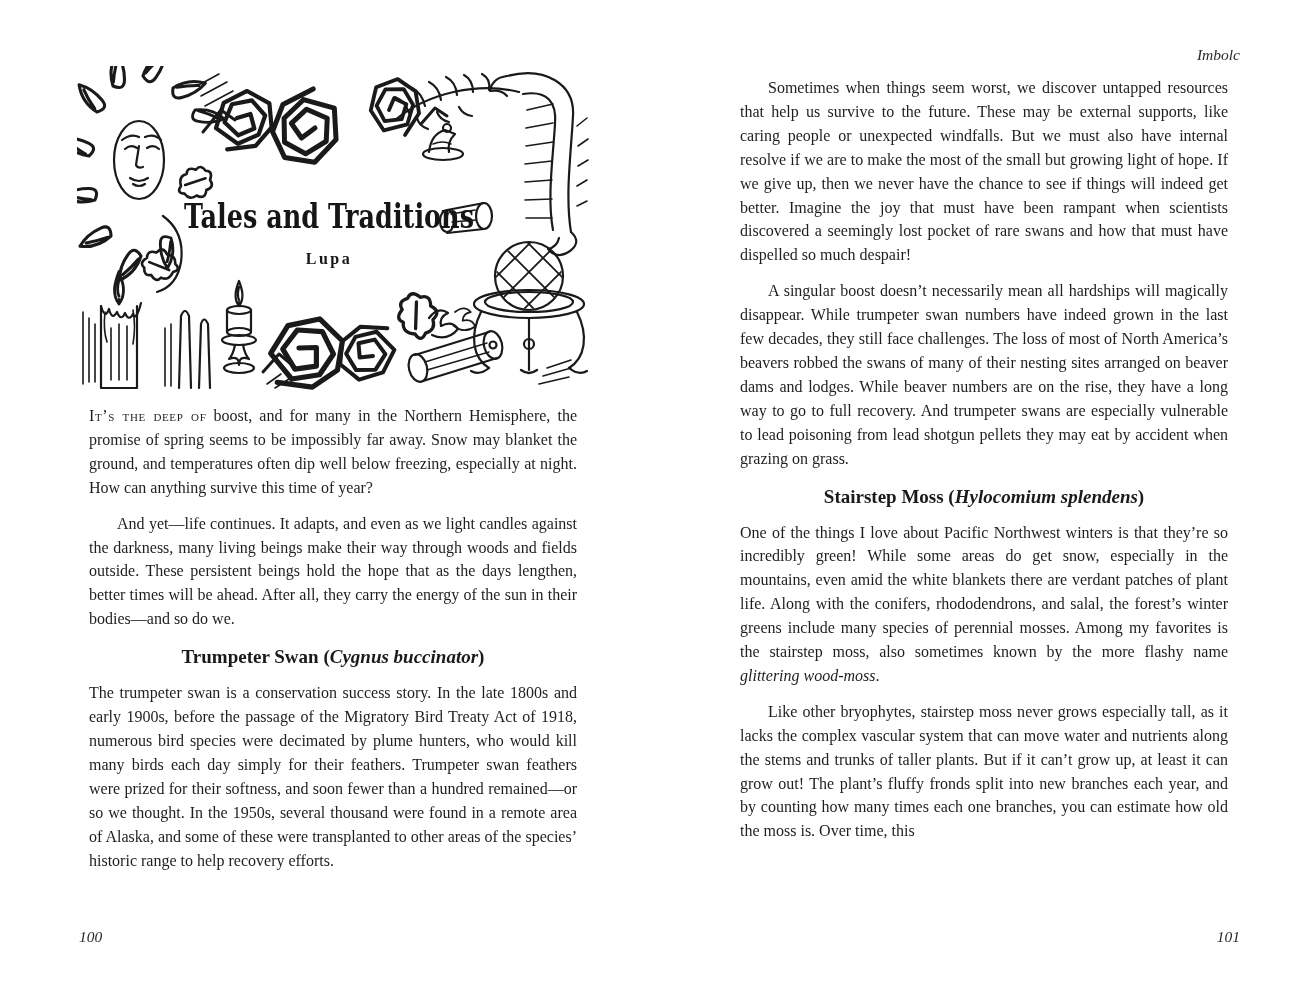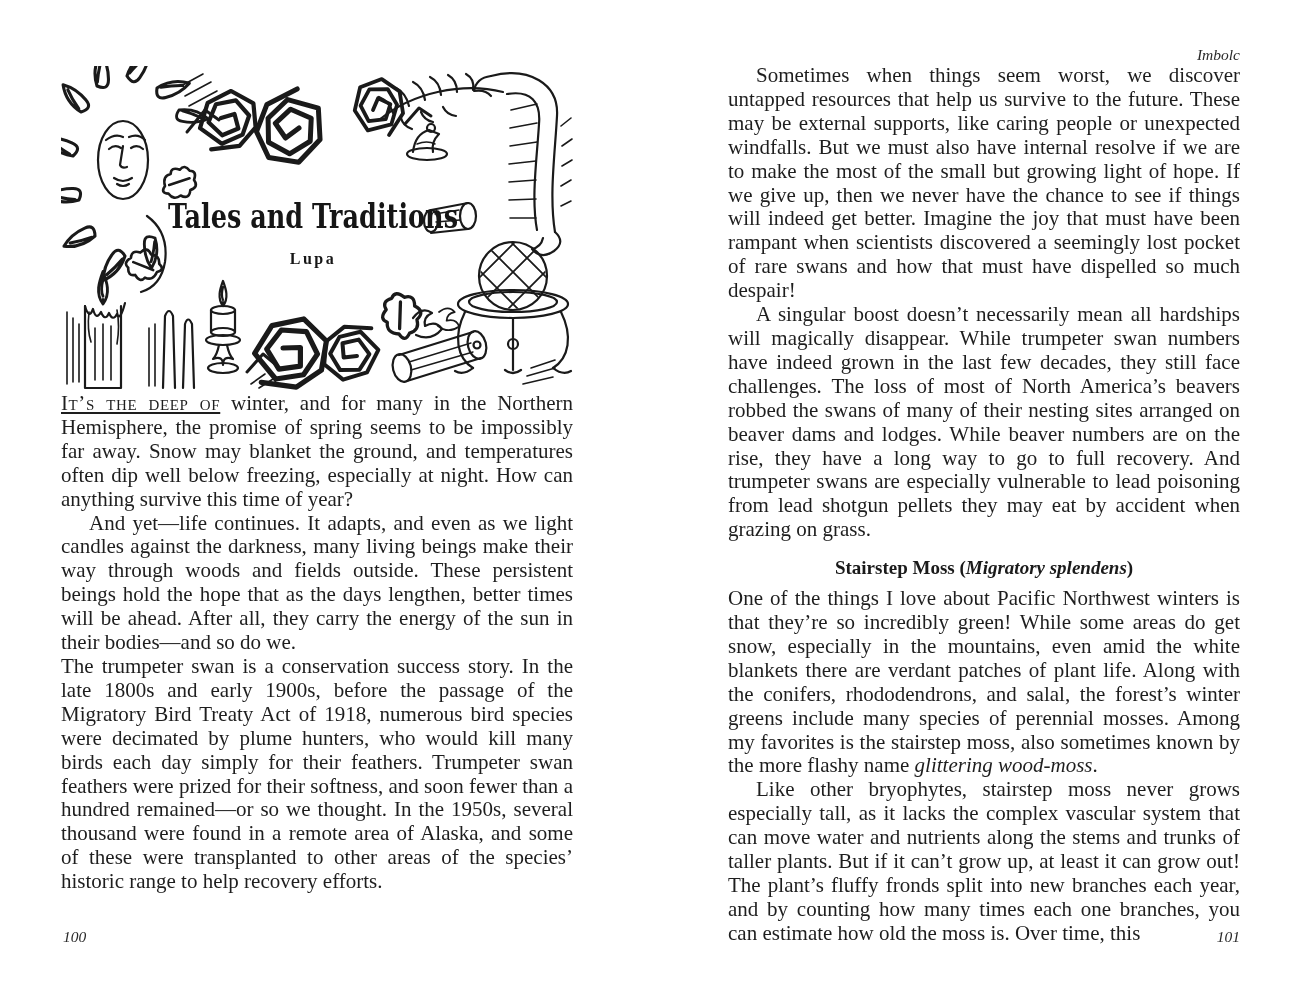--- a/index.html
+++ b/index.html
@@ -5,37 +5,37 @@
   html, body { margin: 0; padding: 0; }
   body {
     width: 1313px; height: 1000px;
     background: #ffffff;
     font-family: "Liberation Serif", serif;
     color: #1e1e1e;
     position: relative;
     overflow: hidden;
   }
   .page { position: absolute; top: 0; height: 796px; }
-  .page-left  { left: 61px;  width: 512px; }
+  .page-left  { left: 77px;  width: 512px; }
   .page-right { left: 728px; width: 512px; }
 
   .ornament-wrap { margin-top: 66px; width: 512px; height: 326px; }
   .ornament-wrap svg { display: block; width: 100%; height: 100%; }
 
   p.body {
-    margin: 0;
-    font-size: 21px;
+    margin: 12px;
+    font-size: 16px;
     line-height: 23.9px;
     text-align: justify;
     color: #1e1e1e;
   }
   p.indent { text-indent: 28px; }
   .first-para { margin-top: 14px; }
 
-  .lead-caps { font-variant: small-caps; letter-spacing: 0.6px; text-decoration: underline; }
+  .lead-caps { font-variant: small-caps; letter-spacing: 0.6px; }
 
   h2.section-heading {
     margin: 13px 0 7px 0;
     font-size: 19px;
     line-height: 25px;
     font-weight: bold;
     text-align: center;
     color: #1a1a1a;
   }
   h2.section-heading em { font-style: italic; }
@@ -229,40 +229,41 @@
             <path d="M466 310 l28 -8 M462 318 l30 -7 M470 302 l24 -8"></path>
             <path d="M190 318 l14 -10 M198 322 l14 -9"></path>
           </g>
         </g>
 
         <text class="orn-title" x="252" y="162" font-size="34" text-anchor="middle" fill="#161616" textLength="290" lengthAdjust="spacingAndGlyphs">Tales and Traditions</text>
         <text class="orn-author" x="252" y="198" font-size="16" text-anchor="middle" fill="#161616">Lupa</text>
       </svg>
     </div>
 
-    <p class="body first-para"><span class="lead-caps">It’s the deep of</span><span> winter, and for many in the Northern Hemisphere, the promise of spring seems to be impossibly far away. Snow may blanket the ground, and temperatures often dip well below freezing, especially at night. How can anything survive this time of year?</span></p>
+    <p class="body first-para"><span class="lead-caps">It’s the deep of</span><span> boost, and for many in the Northern Hemisphere, the promise of spring seems to be impossibly far away. Snow may blanket the ground, and temperatures often dip well below freezing, especially at night. How can anything survive this time of year?</span></p>
 
     <p class="body indent">And yet—life continues. It adapts, and even as we light candles against the darkness, many living beings make their way through woods and fields outside. These persistent beings hold the hope that as the days lengthen, better times will be ahead. After all, they carry the energy of the sun in their bodies—and so do we.</p>
 
+    <h2 class="section-heading"><span>Trumpeter Swan (</span><em>Cygnus buccinator</em><span>)</span></h2>
 
     <p class="body">The trumpeter swan is a conservation success story. In the late 1800s and early 1900s, before the passage of the Migratory Bird Treaty Act of 1918, numerous bird species were decimated by plume hunters, who would kill many birds each day simply for their feathers. Trumpeter swan feathers were prized for their softness, and soon fewer than a hundred remained—or so we thought. In the 1950s, several thousand were found in a remote area of Alaska, and some of these were transplanted to other areas of the species’ historic range to help recovery efforts.</p>
 
     <div class="folio folio-left">100</div>
   </div>
 
   <div class="page page-right">
 
     <div class="running-head">Imbolc</div>
 
     <p class="body indent after-head">Sometimes when things seem worst, we discover untapped resources that help us survive to the future. These may be external supports, like caring people or unexpected windfalls. But we must also have internal resolve if we are to make the most of the small but growing light of hope. If we give up, then we never have the chance to see if things will indeed get better. Imagine the joy that must have been rampant when scientists discovered a seemingly lost pocket of rare swans and how that must have dispelled so much despair!</p>
 
     <p class="body indent">A singular boost doesn’t necessarily mean all hardships will magically disappear. While trumpeter swan numbers have indeed grown in the last few decades, they still face challenges. The loss of most of North America’s beavers robbed the swans of many of their nesting sites arranged on beaver dams and lodges. While beaver numbers are on the rise, they have a long way to go to full recovery. And trumpeter swans are especially vulnerable to lead poisoning from lead shotgun pellets they may eat by accident when grazing on grass.</p>
 
 
-    <h2 class="section-heading"><span>Stairstep Moss (</span><em>Migratory splendens</em><span>)</span></h2>
+    <h2 class="section-heading"><span>Stairstep Moss (</span><em>Hylocomium splendens</em><span>)</span></h2>
 
     <p class="body"><span>One of the things I love about Pacific Northwest winters is that they’re so incredibly green! While some areas do get snow, especially in the mountains, even amid the white blankets there are verdant patches of plant life. Along with the conifers, rhododendrons, and salal, the forest’s winter greens include many species of perennial mosses. Among my favorites is the stairstep moss, also sometimes known by the more flashy name </span><em>glittering wood-moss</em><span>.</span></p>
 
     <p class="body indent">Like other bryophytes, stairstep moss never grows especially tall, as it lacks the complex vascular system that can move water and nutrients along the stems and trunks of taller plants. But if it can’t grow up, at least it can grow out! The plant’s fluffy fronds split into new branches each year, and by counting how many times each one branches, you can estimate how old the moss is. Over time, this</p>
 
     <div class="folio folio-right">101</div>
   </div>
 
 </div>
 

